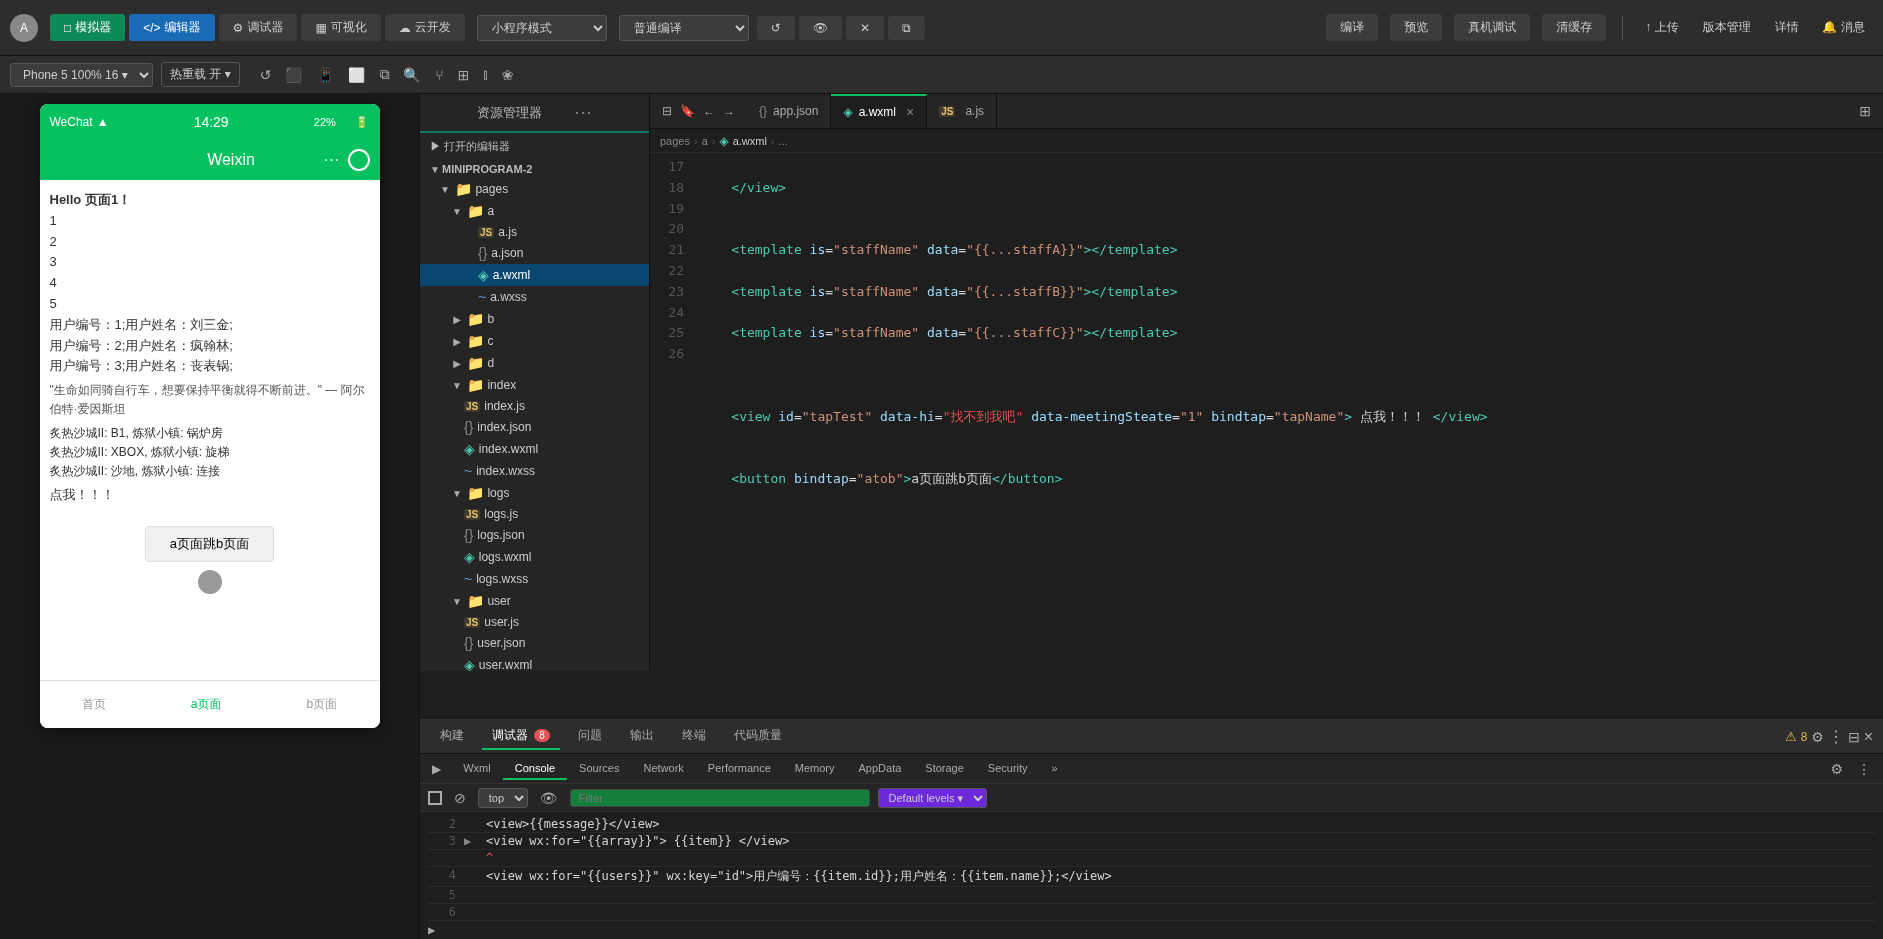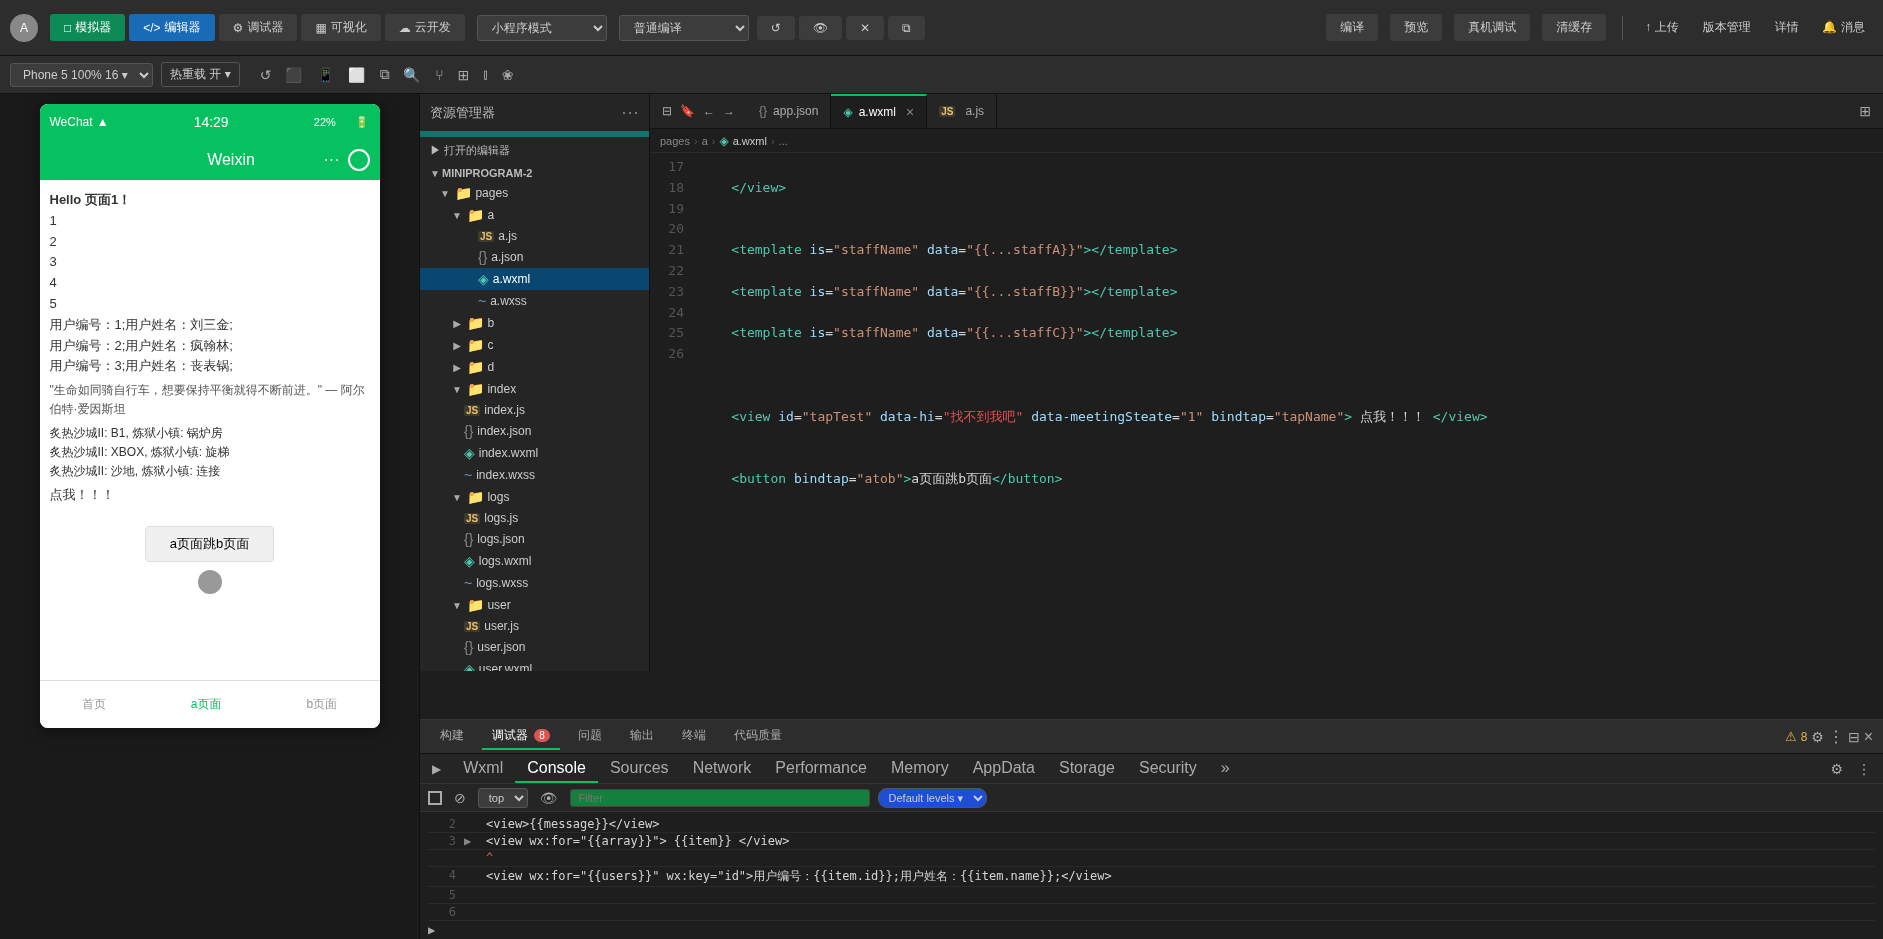--- a/index.html
+++ b/index.html
@@ -217,24 +217,24 @@
       border-right: 1px solid #111;
       display: flex;
       flex-direction: column;
       flex-shrink: 0;
       overflow-y: auto;
     }
     .explorer-header {
       padding: 8px 10px;
       font-size: 13px;
       color: #ccc;
-      border-bottom: 6px solid #0f766e;
-      display: flex;
-      align-items: center;
-      justify-content: space-between;
+      border-bottom: 2px solid #0f766e;
+      display: flex;
+      align-items: center;
+      justify-content: center;
       gap: 32px;
     }
     .explorer-title { font-size: 13px; color: #bbb; }
     .explorer-dots { font-size: 18px; color: #888; cursor: pointer; }
     .open-editors {
       padding: 6px 10px;
       font-size: 11px;
       color: #bbb;
       cursor: pointer;
     }
@@ -381,21 +381,21 @@
       padding: 0 8px;
       border-bottom: 1px solid #333;
       gap: 6px;
       flex-shrink: 0;
     }
     .console-tabs {
       display: flex;
       align-items: center;
     }
     .console-tab {
-      font-size: 16px;
+      font-size: 11px;
       color: #aaa;
       padding: 4px 12px;
       cursor: pointer;
       border-bottom: 2px solid transparent;
     }
     .console-tab.active {
       color: #fff;
       border-bottom: 2px solid #07c160;
     }
     .console-select {
@@ -411,26 +411,26 @@
       background: #15803d;
       border: 1px solid #444;
       color: #ccc;
       font-size: 11px;
       padding: 2px 8px;
       border-radius: 3px;
       flex: 1;
       max-width: 300px;
     }
     .console-level-select {
-      background: #1d4ed8;
+      background: #6d28d9;
       border: 1px solid #555;
       color: #ccc;
       font-size: 11px;
       padding: 2px 6px;
-      border-radius: 9px;
+      border-radius: 3px;
       cursor: pointer;
     }
     .console-output {
       flex: 1;
       overflow-y: auto;
       padding: 4px 8px;
       font-family: monospace;
       font-size: 12px;
       color: #d4d4d4;
       background: #1e1e1e;

